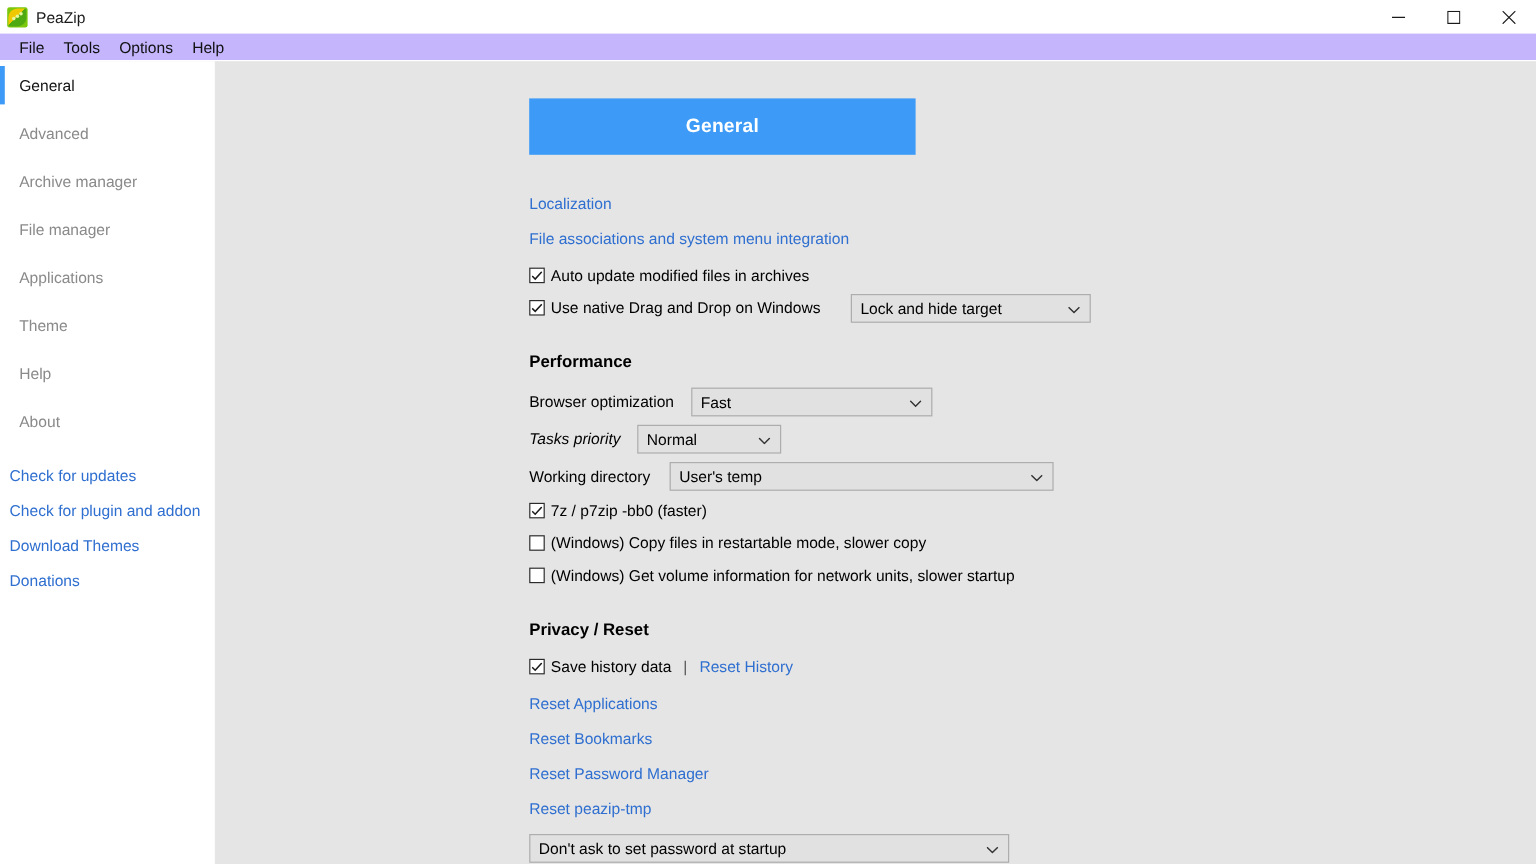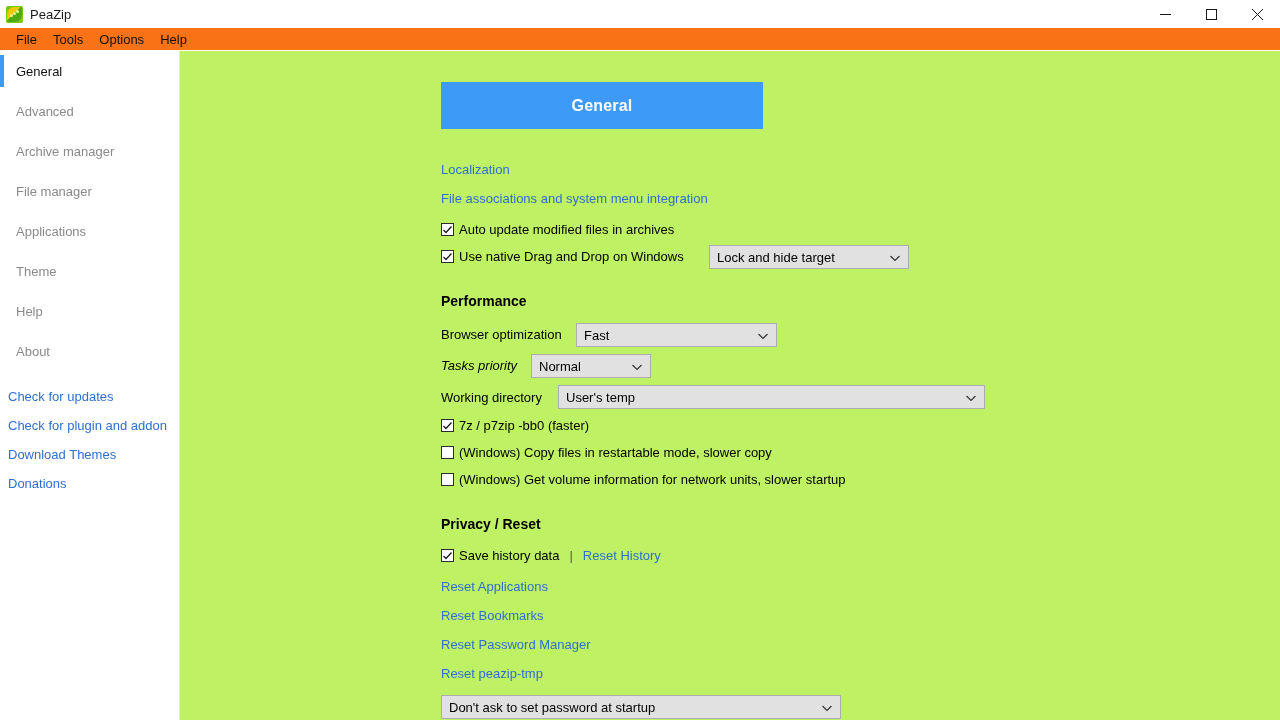--- a/index.html
+++ b/index.html
@@ -51,33 +51,33 @@
     cursor: default;
   }
   .wc svg { display: block; }
 
   
   .menubar {
     position: absolute; left: 0; top: 28px;
     width: 1280px; height: 22px;
     display: flex; align-items: center;
     padding-left: 8px;
-    background: #f97316;
+    background: #c4b5fd;
   }
   .menu-item {
     font-size: 13px; color: #111;
     padding: 2px 8px;
     cursor: default;
   }
 
   
   .body-area {
     position: absolute; left: 0; top: 51px;
     width: 1280px; height: 669px;
-    background: #bef264;
+    background: #e5e5e5;
   }
   .sidebar {
     position: absolute; left: 0; top: 0;
     width: 180px; height: 669px;
     background: #ffffff;
     border-right: 1px solid #e6e6e6;
     overflow: hidden;
   }
   .nav-item {
     position: relative;
@@ -298,21 +298,21 @@
       <span class="chev">
         <svg width="10" height="6" viewBox="0 0 10 6">
             <polyline points="0.5,0.5 5,5 9.5,0.5" fill="none" stroke="#333" stroke-width="1.2"></polyline>
           </svg>
       </span>
     </div>
 
     <div class="row" style="left:260px; top:339px;">
       <span class="lbl">Working directory</span>
     </div>
-    <div class="sel" style="position:absolute; left:377px; top:334px; width:427px;">
+    <div class="sel" style="position:absolute; left:377px; top:334px; width:320px;">
       <span>User's temp</span>
       <span class="chev">
         <svg width="10" height="6" viewBox="0 0 10 6">
             <polyline points="0.5,0.5 5,5 9.5,0.5" fill="none" stroke="#333" stroke-width="1.2"></polyline>
           </svg>
       </span>
     </div>
 
     <div class="row" style="left:260px; top:367px;">
       <span class="cb">

